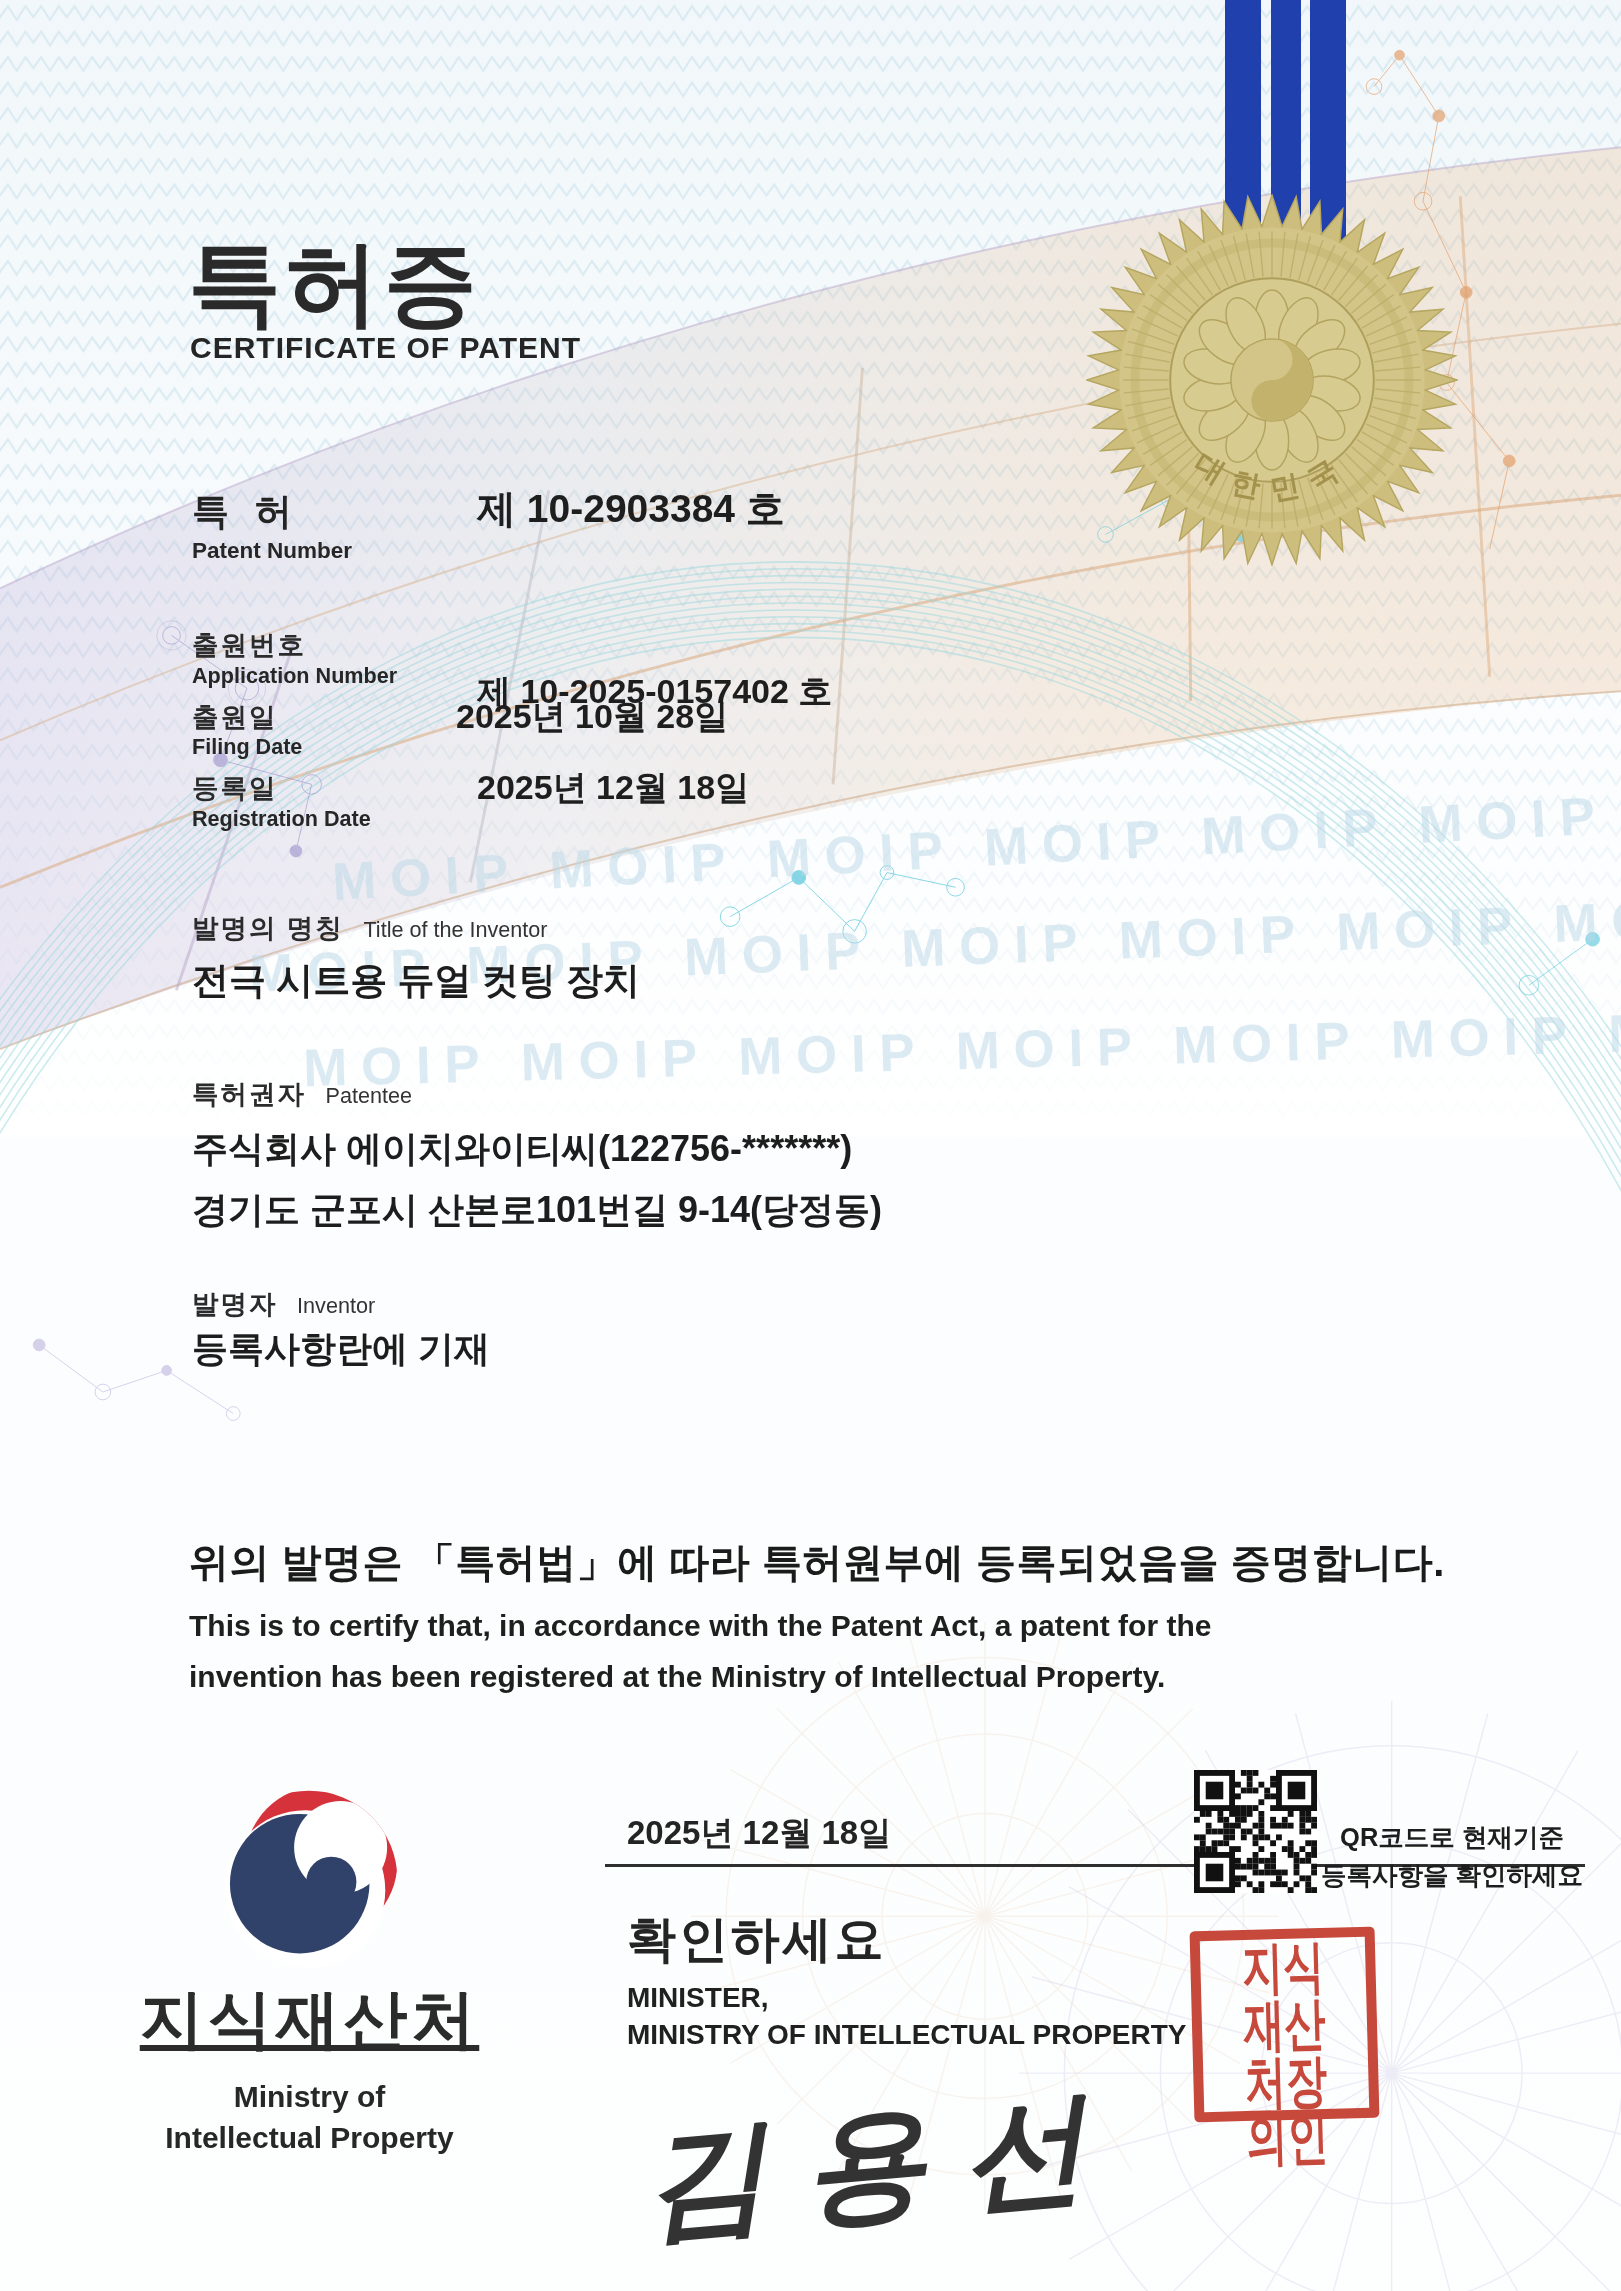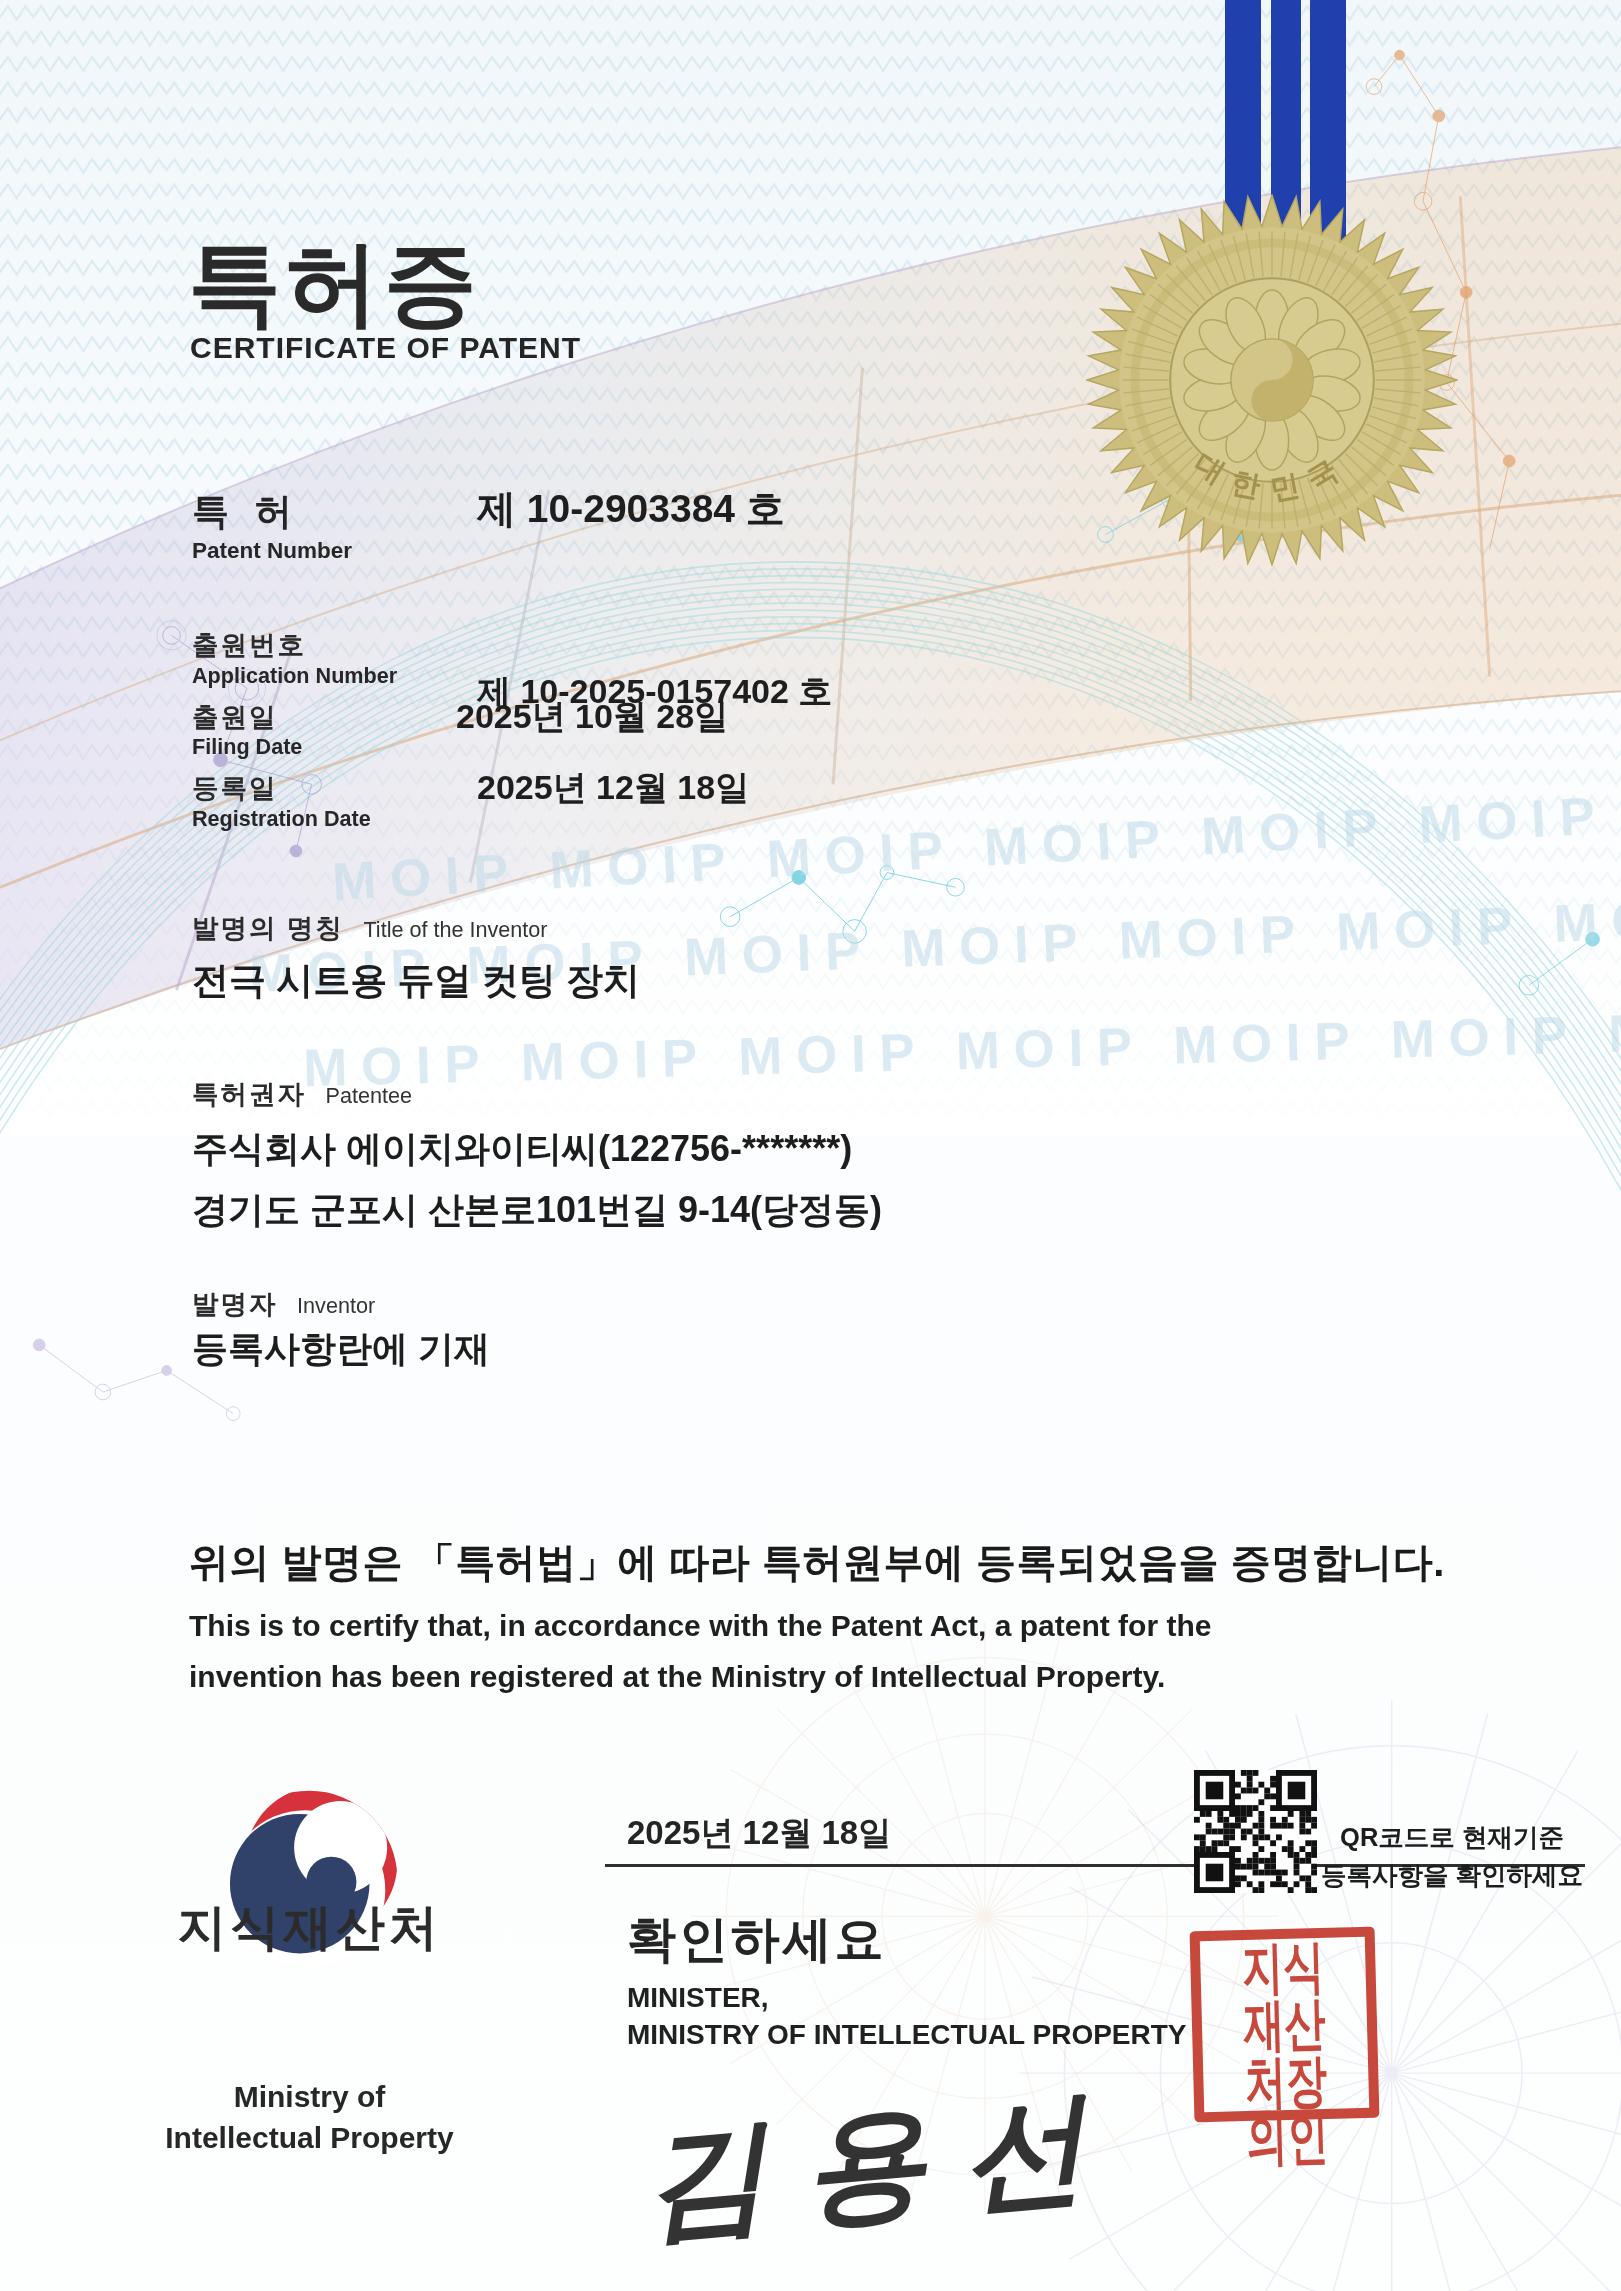--- a/index.html
+++ b/index.html
@@ -25,21 +25,21 @@
   .sec-label .ko{font-size:26.5px;font-weight:600;letter-spacing:2px;color:#2b2b2b;}
   .sec-label .sub{font-size:21.6px;font-weight:500;color:#333;margin-left:19.6px;}
   .sec-val{font-size:36px;font-weight:800;color:#1d1d1d;z-index:3;}
   .stmt-ko{left:189px;top:1535px;font-size:40px;font-weight:800;color:#1b1b1b;z-index:3;letter-spacing:0.5px;}
   .stmt-en{font-size:30px;font-weight:800;color:#1f1f1f;z-index:3;}
   .issue-date{left:627px;top:1811px;font-size:33px;font-weight:600;color:#242424;z-index:3;}
   .rule{left:605px;top:1864px;width:980px;height:2.9px;background:#2f2f2f;z-index:1;}
   .issuer-title{left:627px;top:1907px;font-size:49px;font-weight:800;color:#242424;letter-spacing:2.9px;z-index:3;}
   .minister{font-size:28px;font-weight:800;color:#202020;z-index:3;}
   .agency{width:365px;left:127px;text-align:center;z-index:3;}
-  .agency-ko{top:1895px;font-size:49px;font-weight:700;letter-spacing:3.9px;color:#2b2b2b;}
+  .agency-ko{top:1976px;font-size:64px;font-weight:700;letter-spacing:3.9px;color:#2b2b2b;text-decoration:underline;}
   .agency-en{font-size:30px;font-weight:700;color:#272727;}
   .signature{left:642px;top:2083px;font-family:"DejaVu Serif",serif;font-style:italic;font-weight:600;
     font-size:123px;letter-spacing:37px;color:#333;transform:rotate(-5deg);z-index:4;white-space:nowrap;}
   .qr{position:absolute;left:1194px;top:1770px;z-index:3;}
   .qr-note{left:1315px;top:1818px;width:274px;text-align:center;font-size:25.5px;font-weight:600;
     line-height:38px;color:#1d1d1d;z-index:3;}
   .stamp{left:1192px;top:1929px;width:165px;height:171px;border:10.8px solid #c33a2c;border-radius:4.9px;
     display:flex;flex-direction:column;justify-content:space-evenly;transform:rotate(-1.5deg);
     opacity:.92;z-index:4;}
   .stamp-row{font-size:57px;font-weight:800;color:#c33a2c;text-align:center;line-height:1;

